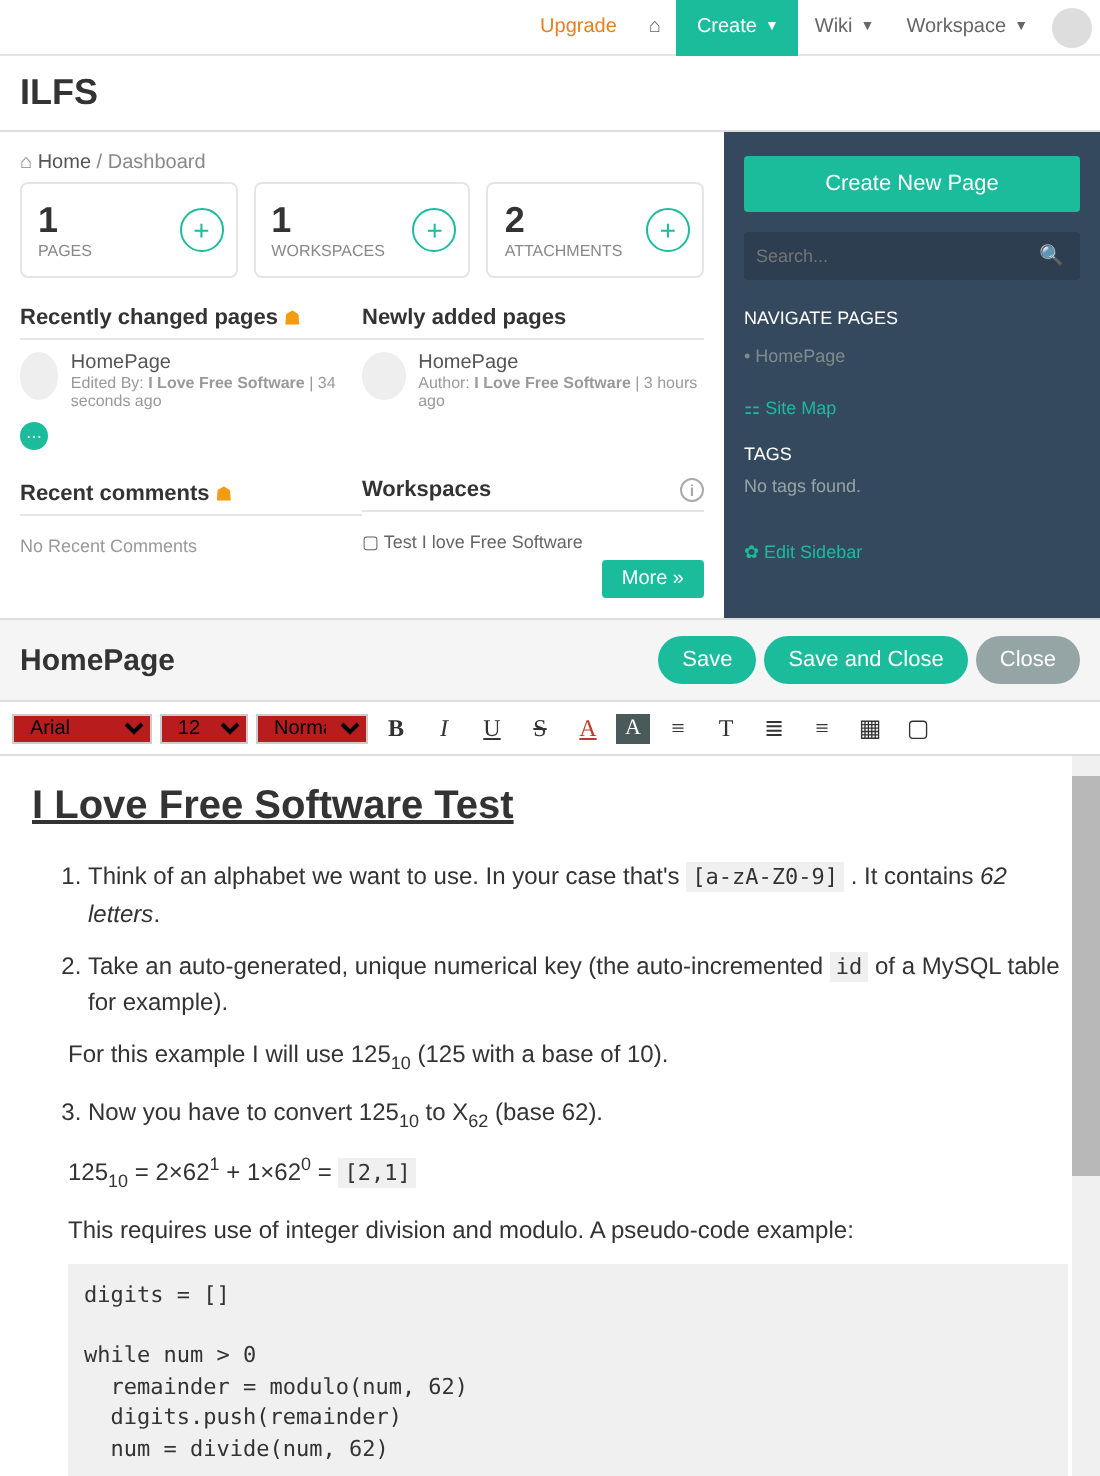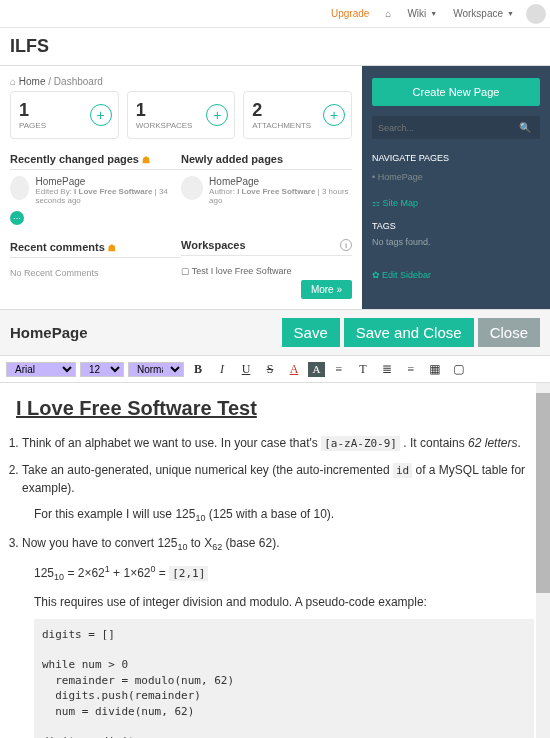--- a/index.html
+++ b/index.html
@@ -39,55 +39,59 @@
 .side-search input{flex:1;background:transparent;border:none;padding:5px;color:#bdc3c7;font-size:9px;outline:none}
 .side-search .sicon{padding:5px 7px;color:#bdc3c7}
 .side-h{font-size:9px;color:#fff;margin-bottom:6px;text-transform:uppercase}
 .side-link{font-size:9px;color:#1abc9c;padding:3px 0}
 .side-link.muted{color:#7f8c8d}
 .side-text{font-size:9px;color:#95a5a6;margin-bottom:10px}
 .divider-side{height:10px}
 
 .editor-head{display:flex;align-items:center;border-top:1px solid #ddd;border-bottom:1px solid #ddd;padding:8px 10px;background:#f5f5f5}
 .editor-title{font-size:15px;font-weight:bold;flex:1}
-.ed-btn{padding:6px 12px;color:#fff;font-size:15px;border:none;border-radius:0;margin-left:4px}
+.ed-btn{padding:6px 12px;color:#fff;font-size:11px;border:none;border-radius:12px;margin-left:4px}
 .ed-save{background:#1abc9c}
 .ed-close{background:#95a5a6}
 .toolbar{display:flex;align-items:center;gap:4px;padding:3px 6px;border-bottom:1px solid #ddd;background:#fff}
-.tb-select{font-size:10px;padding:0 4px;border:1px solid #ccc;background:#c4b5fd}
+.tb-select{font-size:10px;padding:0 4px;border:1px solid #ccc;background:#b91c1c}
 .tb-sel-arial{width:70px}
 .tb-sel-size{width:44px}
 .tb-sel-normal{width:56px}
 .tb-btn{width:20px;height:20px;display:flex;align-items:center;justify-content:center;font-size:12px;color:#333;font-family:serif}
 .tb-btn.bold{font-weight:bold}
 .tb-btn.italic{font-style:italic}
 .tb-btn.underline{text-decoration:underline}
 .tb-btn.strike{text-decoration:line-through}
 .tb-btn.fcolor{color:#c0392b;text-decoration:underline}
 .tb-btn.bgcolor{background:#4a5a5a;color:#fff;width:17px;height:15px;font-size:11px}
 .editor-body{padding:14px 16px;font-size:12px;position:relative;font-family:Arial}
 .doc-title{font-size:20px;font-weight:bold;text-decoration:underline;margin-bottom:14px}
-.editor-body ol{margin-left:6px}
+.editor-body ol{margin-left:28px}
 .editor-body li{margin-bottom:8px;line-height:1.5}
 .editor-body p{margin:8px 0 8px 18px;line-height:1.5}
 .code{font-family:monospace;background:#f0f0f0;padding:1px 3px;font-size:11px}
 .codeblock{font-family:monospace;background:#f0f0f0;padding:8px;font-size:11px;margin:8px 0 8px 18px;white-space:pre;line-height:1.4}
 sub{font-size:9px}
 sup{font-size:9px}
 em{font-style:italic}
 .scrollbar{position:absolute;right:0;top:0;width:14px;height:100%;background:#f0f0f0}
 .scrollthumb{background:#b8b8b8;width:14px;height:200px;margin-top:10px}
 </style>
 </head>
 <body>
 
 <div class="header">
   <a class="upgrade">Upgrade</a>
   <a>
       <span>⌂</span>
+    </a>
+  <a class="create-btn">
+      <span>Create</span>
+      <span class="caret">▼</span>
     </a>
   <a>
       <span>Wiki</span>
       <span class="caret">▼</span>
     </a>
   <a>
       <span>Workspace</span>
       <span class="caret">▼</span>
     </a>
   <div class="avatar-top"></div>

